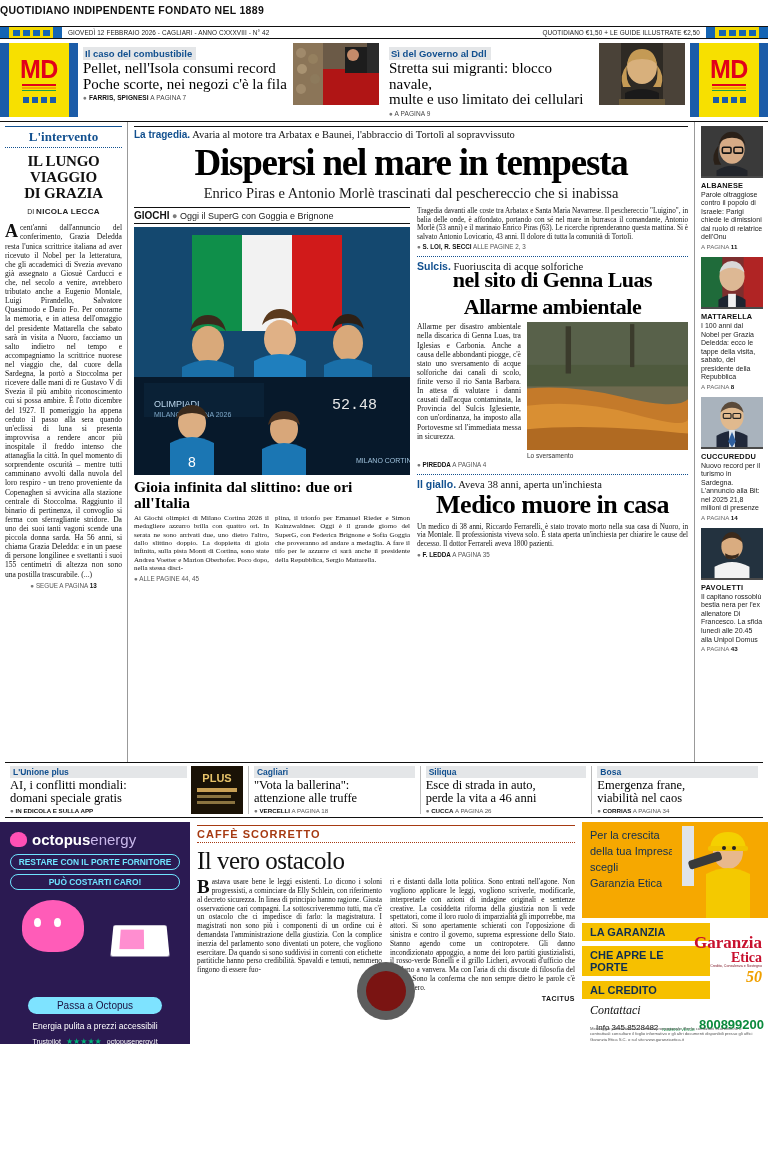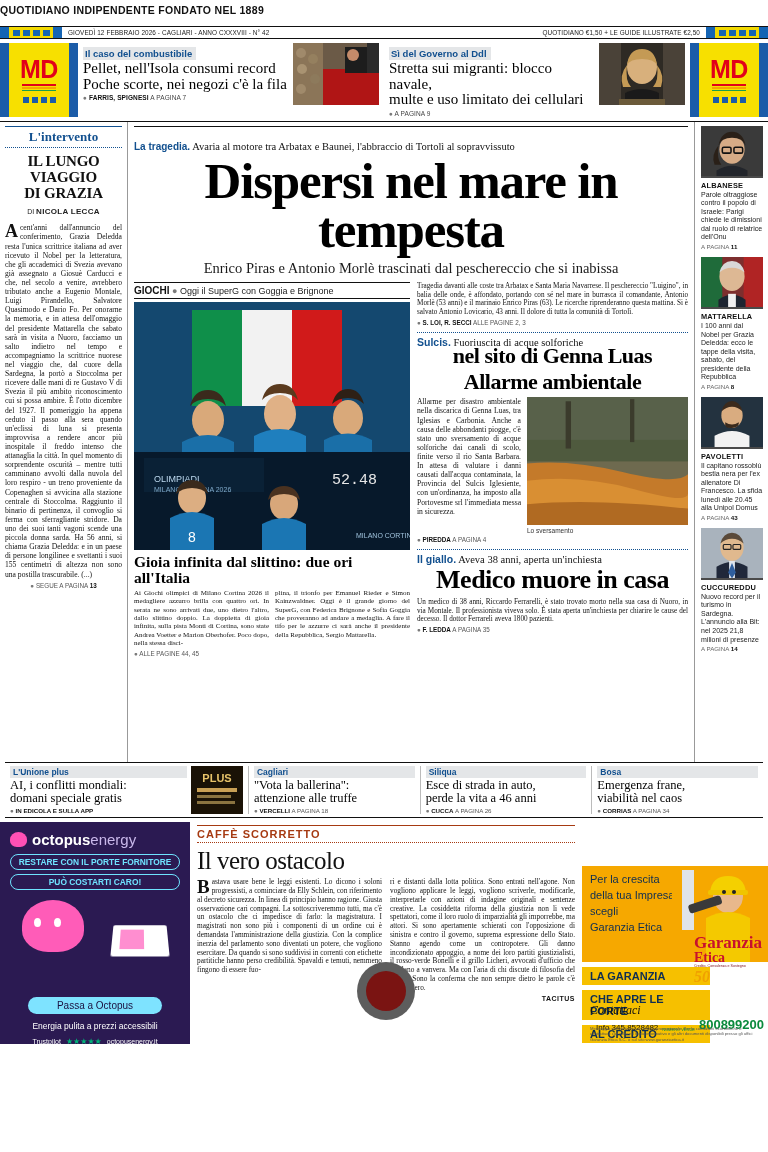--- a/index.html
+++ b/index.html
@@ -131,25 +131,25 @@
   }
   .interv-body .dropcap {
     float:left; font-size:18px; line-height:14px; font-weight:bold;
     padding: 1px 2px 0 0;
   }
   .segue { font-family:"Liberation Sans",sans-serif; font-size:6.3px; color:#555; margin-top:3px; text-align:center;}
   .segue b{color:#111;}
 
   .lead-eyebrow {
     font-family:"Liberation Serif",serif; font-size:10.5px; color:#111;
-    border-top:1.2px solid #111; padding-top:14px;
+    border-top:1.2px solid #111; padding-top:2px;
   }
   .lead-eyebrow b { color:#12508f; font-family:"Liberation Sans",sans-serif; font-size:10px; }
   .lead-head {
-    font-family:"Liberation Serif",serif; font-weight:bold; font-size:51px;
+    font-family:"Liberation Serif",serif; font-weight:bold; font-size:37px;
     line-height:0.97; letter-spacing:-1.2px; color:#000; margin: 5px 0 5px;
     text-align: center;
   }
   .lead-sub {
     font-family:"Liberation Serif",serif; font-size:14.5px; line-height:1.05;
     color:#1a1a1a; text-align:center; margin-bottom:6px;
   }
 
   .center-split { display:flex; gap:7px; }
   .cc-left { width: 276px; flex:0 0 276px; }
@@ -211,21 +211,21 @@
     color:#12508f; padding:1px 3px; margin-bottom:1px;}
   .bp-head { font-family:"Liberation Serif",serif; font-size:12.5px; line-height:1.05; color:#000;}
   .bp-ref { font-family:"Liberation Sans",sans-serif; font-size:6.2px; color:#555; margin-top:2px;}
   .bp-ref b{color:#111;}
   .plus-cover { width:52px; flex:0 0 52px; background:#1d1508; position:relative; overflow:hidden;}
 
   
   .footer-grid { display:flex; gap:0; margin-top:4px; height: 222px; }
   .ad-left { width: 190px; flex:0 0 190px; background:#2b1a52; position:relative; color:#fff; overflow:hidden; }
   .editorial { flex:1; padding: 3px 7px 0 7px; }
-  .ad-right { width: 186px; flex:0 0 186px; position:relative; overflow:hidden; background:#fff;margin-top:44px; }
+  .ad-right { width: 186px; flex:0 0 186px; position:relative; overflow:hidden; background:#fff; }
 
   .caffe-title { font-family:"Liberation Sans",sans-serif; font-weight:bold; font-size:11px;
     color:#a63a12; letter-spacing:1px; border-top:1.3px solid #a63a12; padding-top:2px;}
   .caffe-rule { border-bottom:1.6px dotted #a63a12; margin:2px 0 4px;}
   .ed-head { font-family:"Liberation Serif",serif; font-size:25px; color:#111; margin-bottom:3px; letter-spacing:-.5px;}
   .ed-cols { display:flex; gap:8px; position:relative; }
   .ed-cols > div { flex:1; font-family:"Liberation Serif",serif; font-size:7.3px;
     line-height:1.21; text-align:justify; color:#111; }
   .ed-cols .dropcap { float:left; font-size:19px; line-height:15px; font-weight:bold; padding:1px 2px 0 0;}
   .sign { text-align:right; font-family:"Liberation Sans",sans-serif; font-weight:bold;
@@ -256,21 +256,21 @@
     background:#fff; border-radius:2px; transform: perspective(60px) rotateX(12deg);}
   .oct-laptop::after{content:''; position:absolute; left:8px; top:5px; width:24px; height:20px; background:#ff8ed0;}
 
   
   .ga-top { background:#f6a800; height:96px; position:relative; color:#0d2a4a; }
   .ga-txt { position:absolute; left:8px; top:6px; font-family:"Liberation Sans",sans-serif;
     font-size:11px; line-height:1.45; color:#0e2e52;}
   .ga-worker { position:absolute; right:0; top:0; width:96px; height:96px; background:#f6a800; }
   .ga-band { background:#f6c000; color:#0e2e52; font-family:"Liberation Sans",sans-serif;
     font-weight:bold; font-size:11px; padding:3px 8px; margin-top:5px; width:128px;}
-  .ga-logo { position:absolute; right:6px; bottom:58px; text-align:left;}
+  .ga-logo { position:absolute; right:6px; bottom:58px; text-align:right;}
   .ga-logo .g1{ font-family:"Liberation Serif",serif; font-weight:bold; font-size:17px; color:#c8102e; line-height:.95;}
   .ga-logo .g2{ font-family:"Liberation Serif",serif; font-weight:bold; font-size:14px; color:#c8102e; line-height:.95;}
   .ga-contact { position:absolute; left:8px; bottom:26px; font-family:"Liberation Serif",serif;
     font-style:italic; font-size:12px; color:#111;}
   .ga-info { position:absolute; left:14px; bottom:12px; font-family:Liberation Sans, sans-serif;
     font-size:8px; color:#111; display:flex; align-items:flex-end; gap:4px;}
   .ga-green { color:#0a8a3c; font-weight:bold; font-size:13px;}
   .ga-fine { position:absolute; left:8px; right:8px; bottom:2px;
     font-family:"Liberation Sans",sans-serif; font-size:4.2px; color:#555; line-height:1.3;}
 
@@ -573,51 +573,51 @@
         <div class="rail-name">MATTARELLA</div>
         <div class="rail-text">I 100 anni dal Nobel per Grazia Deledda: ecco le tappe della visita, sabato, del presidente della Repubblica</div>
         <div class="rail-ref">
           <span>A PAGINA</span> <b>8</b>
         </div>
       </div>
 
       <div class="rail-item">
         <div class="rail-photo">
           <svg class="ph" viewBox="0 0 64 52" preserveAspectRatio="none">
-            <rect width="64" height="52" fill="#23323f"></rect>
-            <ellipse cx="32" cy="19" rx="11" ry="13" fill="#d9ac80"></ellipse>
-            <path d="M21 15q3-11 11-11t11 11q-5-5-11-5t-11 5z" fill="#3b2a1c"></path>
-            <path d="M25 26q7 5 14 0 1 5-7 6t-7-6z" fill="#3b2a1c"></path>
-            <path d="M14 40q18-10 36 0v12H14z" fill="#f2f2f2"></path>
-          </svg>
-        </div>
-        <div class="rail-name">PAVOLETTI</div>
-        <div class="rail-text">Il capitano rossoblù bestia nera per l'ex allenatore Di Francesco. La sfida lunedì alle 20.45 alla Unipol Domus</div>
-        <div class="rail-ref">
-          <span>A PAGINA</span> <b>43</b>
-        </div>
-      </div>
-
-      <div class="rail-item">
-        <div class="rail-photo">
-          <svg class="ph" viewBox="0 0 64 52" preserveAspectRatio="none">
             <rect width="64" height="52" fill="#a9b3bd"></rect>
             <ellipse cx="32" cy="20" rx="12" ry="14" fill="#e0b98e"></ellipse>
             <path d="M20 16q3-11 12-11t12 11q-5-5-12-5t-12 5z" fill="#5a4a3a"></path>
             <rect x="23" y="17" width="8" height="5" rx="1" fill="none" stroke="#222" stroke-width="1.2"></rect>
             <rect x="33" y="17" width="8" height="5" rx="1" fill="none" stroke="#222" stroke-width="1.2"></rect>
             <path d="M16 40q16-10 32 0v12H16z" fill="#20283a"></path>
             <rect x="29" y="34" width="6" height="18" fill="#dfe6ee"></rect>
             <path d="M32 36l4 10-4 6-4-6z" fill="#2f5f9e"></path>
           </svg>
         </div>
         <div class="rail-name">CUCCUREDDU</div>
         <div class="rail-text">Nuovo record per il turismo in Sardegna. L'annuncio alla Bit: nel 2025 21,8 milioni di presenze</div>
         <div class="rail-ref">
           <span>A PAGINA</span> <b>14</b>
+        </div>
+      </div>
+
+      <div class="rail-item">
+        <div class="rail-photo">
+          <svg class="ph" viewBox="0 0 64 52" preserveAspectRatio="none">
+            <rect width="64" height="52" fill="#23323f"></rect>
+            <ellipse cx="32" cy="19" rx="11" ry="13" fill="#d9ac80"></ellipse>
+            <path d="M21 15q3-11 11-11t11 11q-5-5-11-5t-11 5z" fill="#3b2a1c"></path>
+            <path d="M25 26q7 5 14 0 1 5-7 6t-7-6z" fill="#3b2a1c"></path>
+            <path d="M14 40q18-10 36 0v12H14z" fill="#f2f2f2"></path>
+          </svg>
+        </div>
+        <div class="rail-name">PAVOLETTI</div>
+        <div class="rail-text">Il capitano rossoblù bestia nera per l'ex allenatore Di Francesco. La sfida lunedì alle 20.45 alla Unipol Domus</div>
+        <div class="rail-ref">
+          <span>A PAGINA</span> <b>43</b>
         </div>
       </div>
 
     </div>
   </div>
 
   <div class="bottom-row">
     <div class="bp wide">
       <div style="flex:1">
         <span class="bp-eyebrow">L'Unione plus</span>

